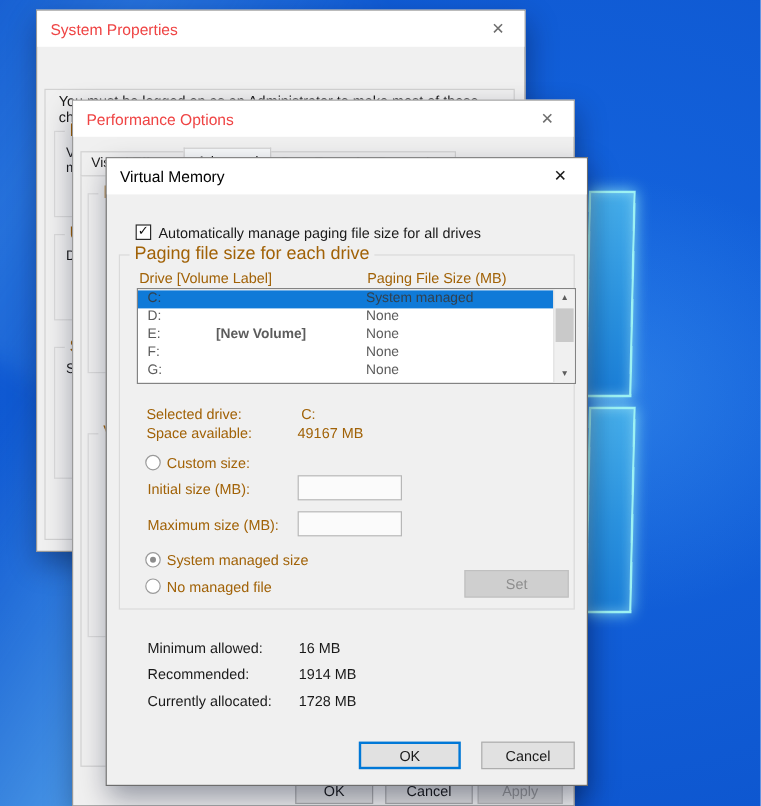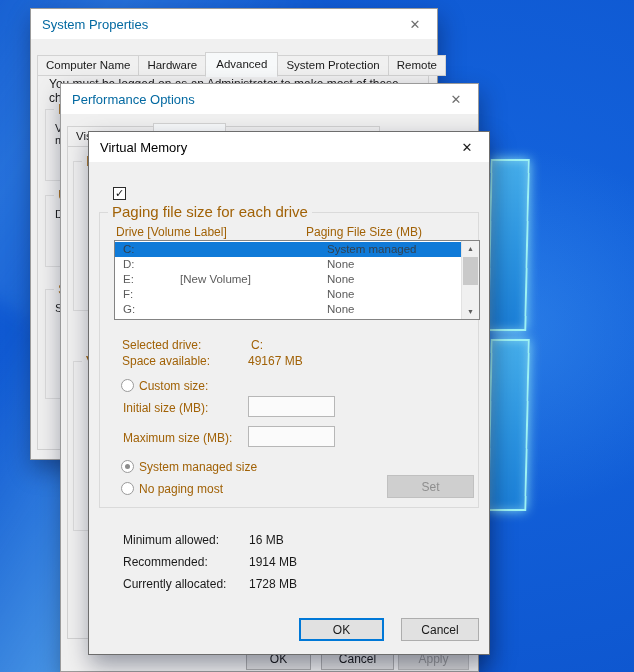--- a/index.html
+++ b/index.html
@@ -28,21 +28,21 @@
   }
   .pane-top{top:159px;height:168px;}
   .pane-bottom{top:339px;height:168px;}
 
   .win{position:absolute;background:#f0f0f0;border:1px solid #9a9a9a;
        box-shadow:2px 10px 22px rgba(0,10,40,0.38);font-size:12px;color:#1a1a1a;}
   .win.active{border-color:#6d6d6d;}
   .titlebar{position:absolute;left:0;top:0;right:0;height:30px;background:#ffffff;
             display:flex;align-items:center;padding-left:11px;box-sizing:border-box;}
   .title{font-size:13px;color:#000;}
-  .inactive .title{color:#0369a1;text-align:center;}
+  .inactive .title{color:#ef4444;text-align:center;}
   .closeX{position:absolute;right:0;top:0;width:44px;height:30px;display:flex;
           align-items:center;justify-content:center;font-size:13px;color:#1a1a1a;cursor:default;}
   .inactive .closeX{color:#6f6f6f;}
 
   .tabs{position:absolute;display:flex;align-items:flex-end;z-index:4;}
   .tab{height:19px;line-height:19px;padding:0 8px;border:1px solid #d2d2d2;background:#f0f0f0;
        font-size:11.5px;white-space:nowrap;}
   .tab + .tab{margin-left:-1px;}
   .tab.sel{height:23px;line-height:23px;background:#f7f9fa;position:relative;z-index:6;
            margin-bottom:-1px;padding:0 10px;border-bottom:1px solid #f7f9fa;}
@@ -64,21 +64,21 @@
   .radio{position:absolute;width:13px;height:13px;border:1px solid #9a9a9a;border-radius:50%;
          background:#fff;box-sizing:border-box;}
   .radio.on::after{content:"";position:absolute;left:3px;top:3px;width:5px;height:5px;
                    border-radius:50%;background:#8c8c8c;}
 
   .listbox{position:absolute;background:#fff;border:1px solid #838383;box-sizing:border-box;overflow:hidden;}
   .vm-row{display:flex;height:15px;line-height:15px;width:calc(100% - 17px);
           padding-left:8px;box-sizing:border-box;font-size:11.5px;color:#5c5c5c;}
   .vm-row.sel{background:#0f7ad8;color:#32404d;}
   .vm-col-letter{width:57px;}
-  .vm-col-vol{width:147px;}
+  .vm-col-vol{width:125px;font-weight:bold;}
   .scrollbar{position:absolute;right:0;top:0;bottom:0;width:17px;background:#f0f0f0;
              border-left:1px solid #e2e2e2;}
   .scroll-arrow{position:absolute;left:0;width:17px;height:15px;display:flex;align-items:center;
                 justify-content:center;font-size:7px;color:#5c5c5c;}
   .scroll-thumb{position:absolute;left:1px;width:15px;background:#c9c9c9;}
 
   .input{position:absolute;background:#fbfbfb;border:1px solid #b7b7b7;box-sizing:border-box;}
 
   .btn{position:absolute;background:#e1e1e1;border:1px solid #adadad;box-sizing:border-box;
        display:flex;align-items:center;justify-content:center;font-size:12px;color:#1a1a1a;}
@@ -93,27 +93,20 @@
   <div class="beam beam1"></div>
   <div class="beam beam2"></div>
   <div class="logo-pane pane-top"></div>
   <div class="logo-pane pane-bottom"></div>
 
   <div class="win inactive" style="left:30px;top:8px;width:406px;height:450px;z-index:2;">
     <div class="titlebar">
       <span class="title">System Properties</span>
       <span class="closeX">✕</span>
     </div>
-    <div class="tabs" style="left:6px;top:43px;">
-      <div class="tab">Computer Name</div>
-      <div class="tab">Hardware</div>
-      <div class="tab sel">Advanced</div>
-      <div class="tab">System Protection</div>
-      <div class="tab">Remote</div>
-    </div>
     <div class="pane" style="left:6px;top:65px;width:392px;height:376px;"></div>
     <div class="txt dark" style="left:18px;top:68px;width:372px;white-space:normal;z-index:2;">You must be logged on as an Administrator to make most of these changes.</div>
     <div class="groupbox" style="left:14px;top:100px;width:376px;height:72px;z-index:2;">
       <span class="grouplabel">Performance</span>
       <div class="groupdesc">Visual effects, processor scheduling, memory usage, and virtual memory</div>
     </div>
     <div class="groupbox" style="left:14px;top:186px;width:376px;height:72px;z-index:2;">
       <span class="grouplabel">User Profiles</span>
       <div class="groupdesc">Desktop settings related to your sign-in</div>
     </div>
@@ -147,20 +140,21 @@
 
   <div class="win active" style="left:88px;top:131px;width:400px;height:522px;z-index:5;">
     <div class="titlebar">
       <span class="title">Virtual Memory</span>
       <span class="closeX">✕</span>
     </div>
 
     <div class="checkbox" style="left:24px;top:55px;">
       <span class="check">✓</span>
     </div>
+    <div class="txt dark" style="left:43px;top:55px;">Automatically manage paging file size for all drives</div>
 
     <div class="groupbox" style="left:10px;top:80px;width:380px;height:296px;">
       <span class="grouplabel">Paging file size for each drive</span>
     </div>
     <div class="txt gray" style="left:27px;top:93px;">Drive  [Volume Label]</div>
     <div class="txt gray" style="left:217px;top:93px;">Paging File Size (MB)</div>
 
     <div class="listbox" style="left:25px;top:108px;width:366px;height:80px;">
       <div class="vm-row sel" style="margin-top:1px;">
         <span class="vm-col-letter">C:</span>
@@ -205,21 +199,21 @@
     <div class="txt gray" style="left:34px;top:269px;">Initial size (MB):</div>
     <div class="input" style="left:159px;top:264px;width:87px;height:21px;"></div>
 
     <div class="txt gray" style="left:34px;top:299px;">Maximum size (MB):</div>
     <div class="input" style="left:159px;top:294px;width:87px;height:21px;"></div>
 
     <div class="radio on" style="left:32px;top:328px;"></div>
     <div class="txt gray" style="left:50px;top:328px;">System managed size</div>
 
     <div class="radio" style="left:32px;top:350px;"></div>
-    <div class="txt gray" style="left:50px;top:350px;">No paging most</div>
+    <div class="txt gray" style="left:50px;top:350px;">No managed file</div>
 
     <div class="btn disabled" style="left:298px;top:343px;width:87px;height:23px;">Set</div>
 
     <div class="txt dark" style="left:34px;top:401px;">Minimum allowed:</div>
     <div class="txt dark" style="left:160px;top:401px;">16 MB</div>
     <div class="txt dark" style="left:34px;top:423px;">Recommended:</div>
     <div class="txt dark" style="left:160px;top:423px;">1914 MB</div>
     <div class="txt dark" style="left:34px;top:445px;">Currently allocated:</div>
     <div class="txt dark" style="left:160px;top:445px;">1728 MB</div>
 

